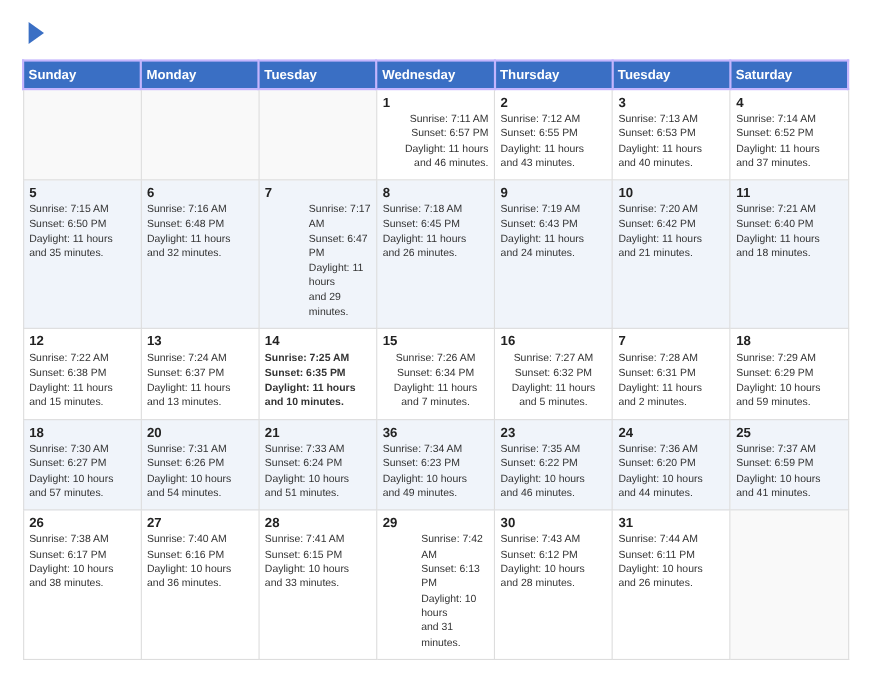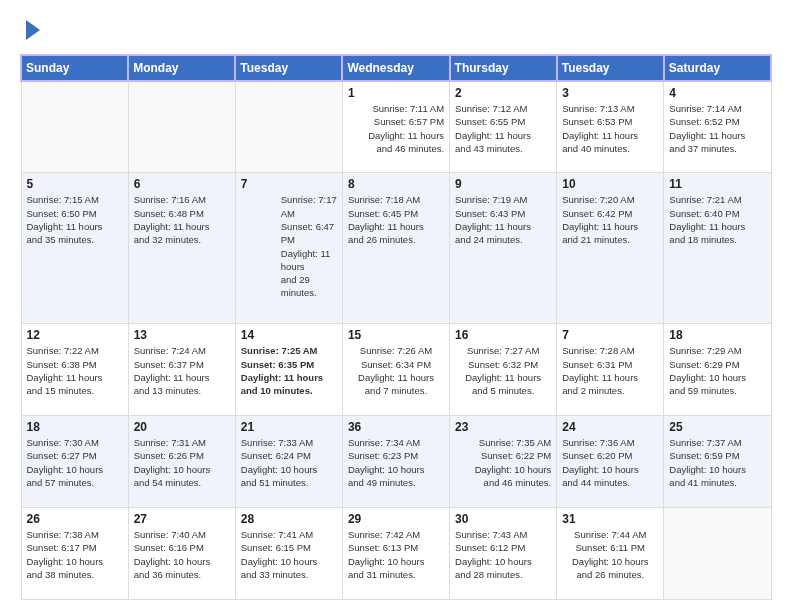--- a/index.html
+++ b/index.html
@@ -279,21 +279,21 @@
           </td>
           <td>
             <div class="day-number">36</div>
             <div class="day-info" style="white-space: pre-line;">Sunrise: 7:34 AM
 Sunset: 6:23 PM
 Daylight: 10 hours
 and 49 minutes.</div>
           </td>
           <td>
             <div class="day-number">23</div>
-            <div class="day-info" style="white-space: pre-line; text-align: right;">Sunrise: 7:35 AM
+            <div class="day-info" style="white-space: pre-line;">Sunrise: 7:35 AM
 Sunset: 6:22 PM
 Daylight: 10 hours
 and 46 minutes.</div>
           </td>
           <td>
             <div class="day-number">24</div>
             <div class="day-info" style="white-space: pre-line;">Sunrise: 7:36 AM
 Sunset: 6:20 PM
 Daylight: 10 hours
 and 44 minutes.</div>
@@ -323,35 +323,35 @@
           </td>
           <td>
             <div class="day-number">28</div>
             <div class="day-info" style="white-space: pre-line;">Sunrise: 7:41 AM
 Sunset: 6:15 PM
 Daylight: 10 hours
 and 33 minutes.</div>
           </td>
           <td>
             <div class="day-number">29</div>
-            <div class="day-info" style="white-space: pre-line;">Sunrise: 7:42 AM
+            <div class="day-info" style="white-space: pre-line; margin-left: 35px;">Sunrise: 7:42 AM
 Sunset: 6:13 PM
 Daylight: 10 hours
 and 31 minutes.</div>
           </td>
           <td>
             <div class="day-number">30</div>
             <div class="day-info" style="white-space: pre-line;">Sunrise: 7:43 AM
 Sunset: 6:12 PM
 Daylight: 10 hours
 and 28 minutes.</div>
           </td>
           <td>
             <div class="day-number">31</div>
-            <div class="day-info" style="white-space: pre-line; text-align: center;">Sunrise: 7:44 AM
+            <div class="day-info" style="white-space: pre-line;">Sunrise: 7:44 AM
 Sunset: 6:11 PM
 Daylight: 10 hours
 and 26 minutes.</div>
           </td>
           <td class="empty"></td>
         </tr>
       </tbody>
   </table>
 </div>
 

